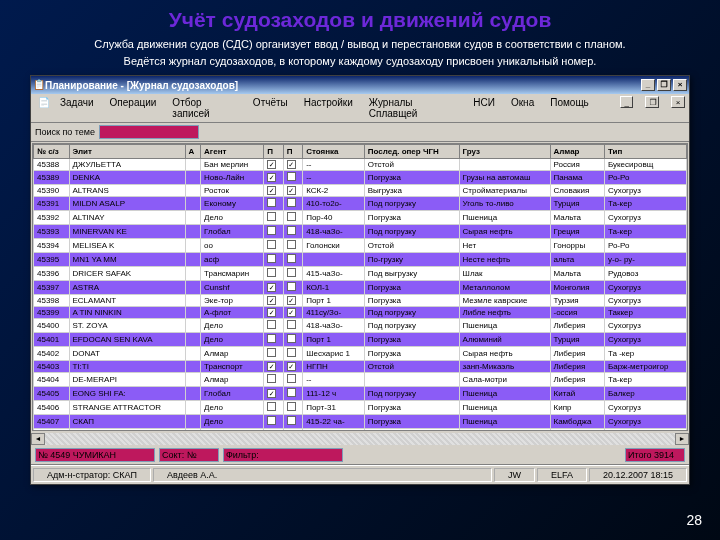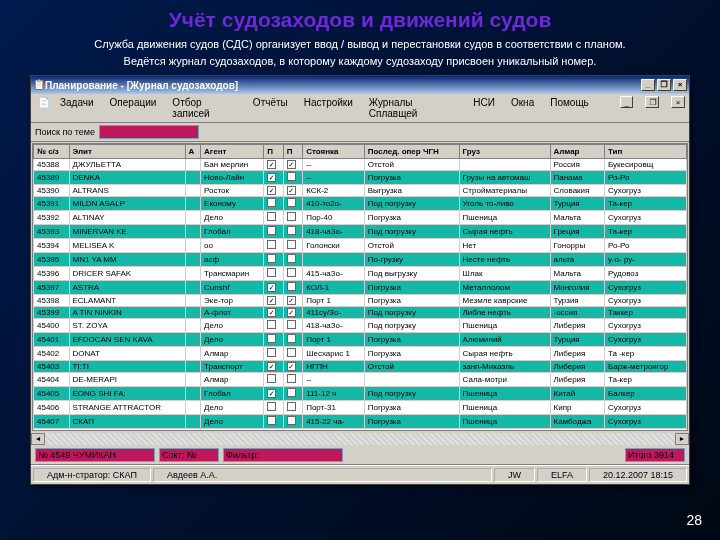--- a/index.html
+++ b/index.html
@@ -12,21 +12,21 @@
   .titlebar .spacer { flex: 1; }
   .winbtn { width: 14px; height: 12px; background: #d4d0c8; border: 1px solid #fff; border-right-color: #404040; border-bottom-color: #404040; margin-left: 2px; font-size: 8px; line-height: 10px; text-align: center; color: #000; }
   .menubar { display: flex; gap: 10px; padding: 2px 4px; font-size: 10px; background: #d4d0c8; border-bottom: 1px solid #808080; }
   .menubar span { padding: 1px 3px; }
   .toolbar { display: flex; align-items: center; gap: 4px; padding: 2px 4px; background: #d4d0c8; border-bottom: 1px solid #808080; font-size: 9px; }
   .field { background: #be185d; border: 1px solid #7f9db9; height: 14px; padding: 0 2px; display: inline-flex; align-items: center; min-width: 60px; }
   .gridwrap { flex: 1; overflow: auto; background: #fff; border: 1px solid #808080; margin: 1px; position: relative; }
   table { border-collapse: collapse; width: 100%; font-size: 8px; }
   th { background: #d4d0c8; border: 1px solid #808080; padding: 2px 3px; font-weight: bold; white-space: nowrap; text-align: left; position: sticky; top: 0; }
   td { border: 1px solid #d0d0d0; padding: 1px 3px; white-space: nowrap; overflow: hidden; }
-  tr.alt { background: #14b8a6; }
+  tr.alt { background: #8b5cf6; }
   .chk { width: 9px; height: 9px; border: 1px solid #666; display: inline-block; font-size: 7px; line-height: 7px; text-align: center; background: #fff; }
   .statusbar { display: flex; gap: 2px; padding: 2px; background: #d4d0c8; border-top: 1px solid #fff; font-size: 9px; }
   .statuscell { border: 1px inset #fff; padding: 1px 13px; background: #d4d0c8; }
   .hscroll { height: 14px; background: #d4d0c8; display: flex; align-items: center; }
   .scrollbtn { width: 14px; height: 12px; border: 1px solid #808080; background: #d4d0c8; font-size: 7px; text-align: center; line-height: 10px; }
   .scrolltrack { flex: 1; height: 12px; background: repeating-linear-gradient(45deg,#e0e0e0,#e0e0e0 2px,#d0d0d0 2px,#d0d0d0 4px); }
   .icon { display:inline-block; width:12px; height:12px; vertical-align:middle; }
 </style>
 </head>
 <body>

